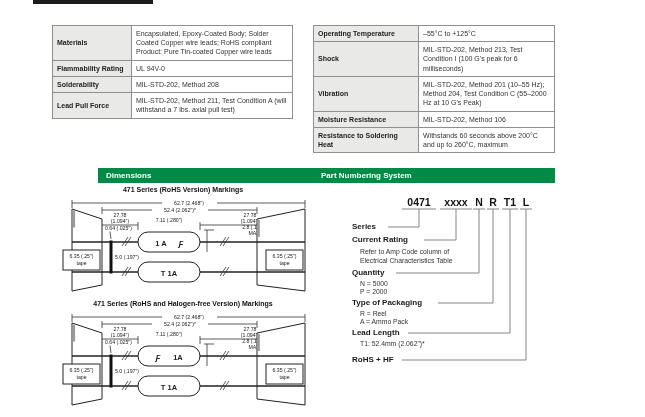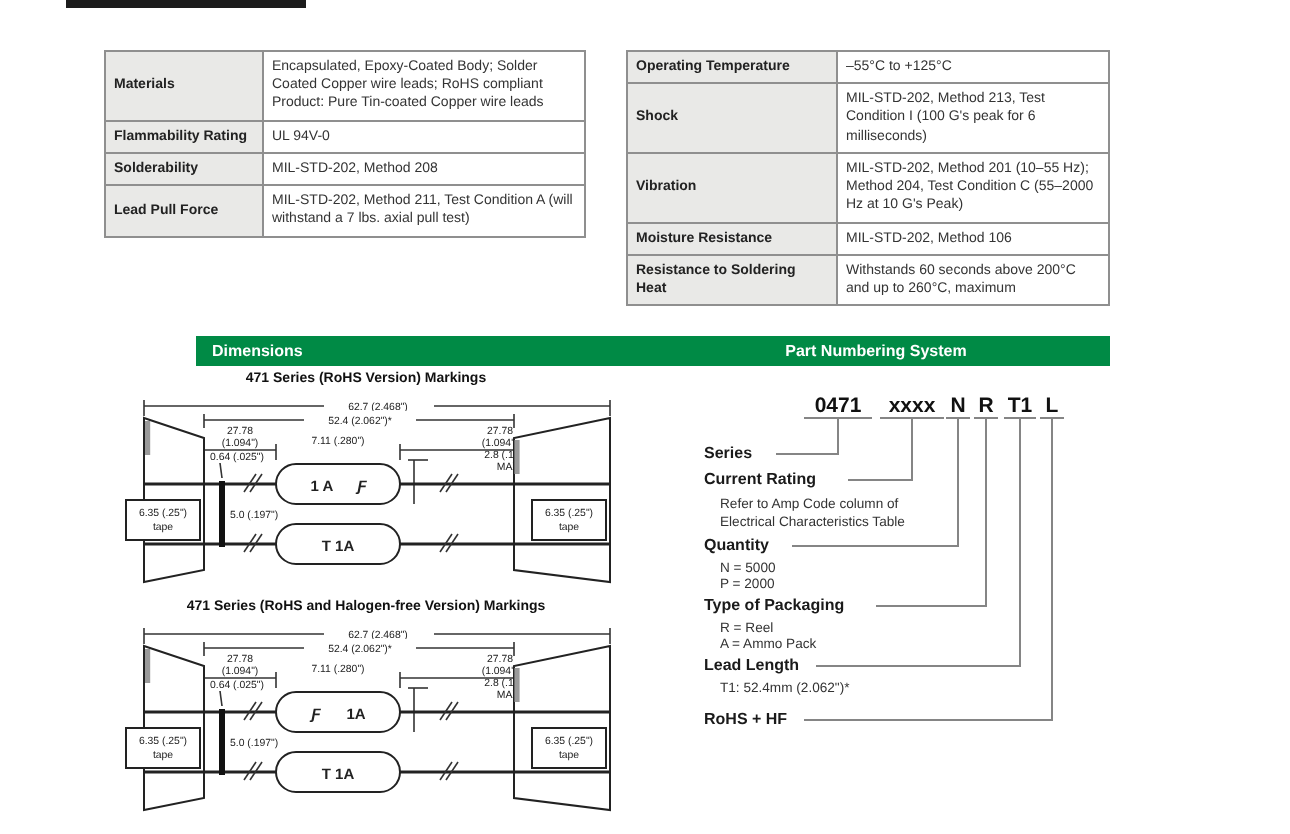--- a/index.html
+++ b/index.html
@@ -14,21 +14,21 @@
   table.spec td.lbl{background:#e9e9e7;font-weight:bold;color:#222;}
   #tableLeft{left:52px;top:25px;width:241px;}
   #tableLeft td.lbl{width:70px;}
   #tableRight{left:313px;top:25px;width:242px;}
   #tableRight td.lbl{width:96px;}
 
   
   .greenbar{position:absolute;height:15px;background:#008a45;color:#fff;font-weight:bold;
             font-size:8px;line-height:15px;padding-left:8px;box-sizing:border-box;}
   #barDim{left:51px;top:168px;width:248px;margin-left:47px;}
-  #barPart{left:313px;top:168px;width:242px;text-align:center;}
+  #barPart{left:313px;top:168px;width:242px;}
 
   .drawTitle{position:absolute;left:58px;width:250px;text-align:center;
              font-size:7px;font-weight:bold;color:#111;}
   #d1Title{top:186px;} #d2Title{top:300px;}
   .drawSvg{position:absolute;left:58px;width:250px;height:100px;}
   #d1Svg{top:197px;} #d2Svg{top:311px;}
   #pnSvg{position:absolute;left:312px;top:190px;width:250px;height:205px;}
 
   
   svg text{font-family:"Liberation Sans", sans-serif;fill:#222;}

